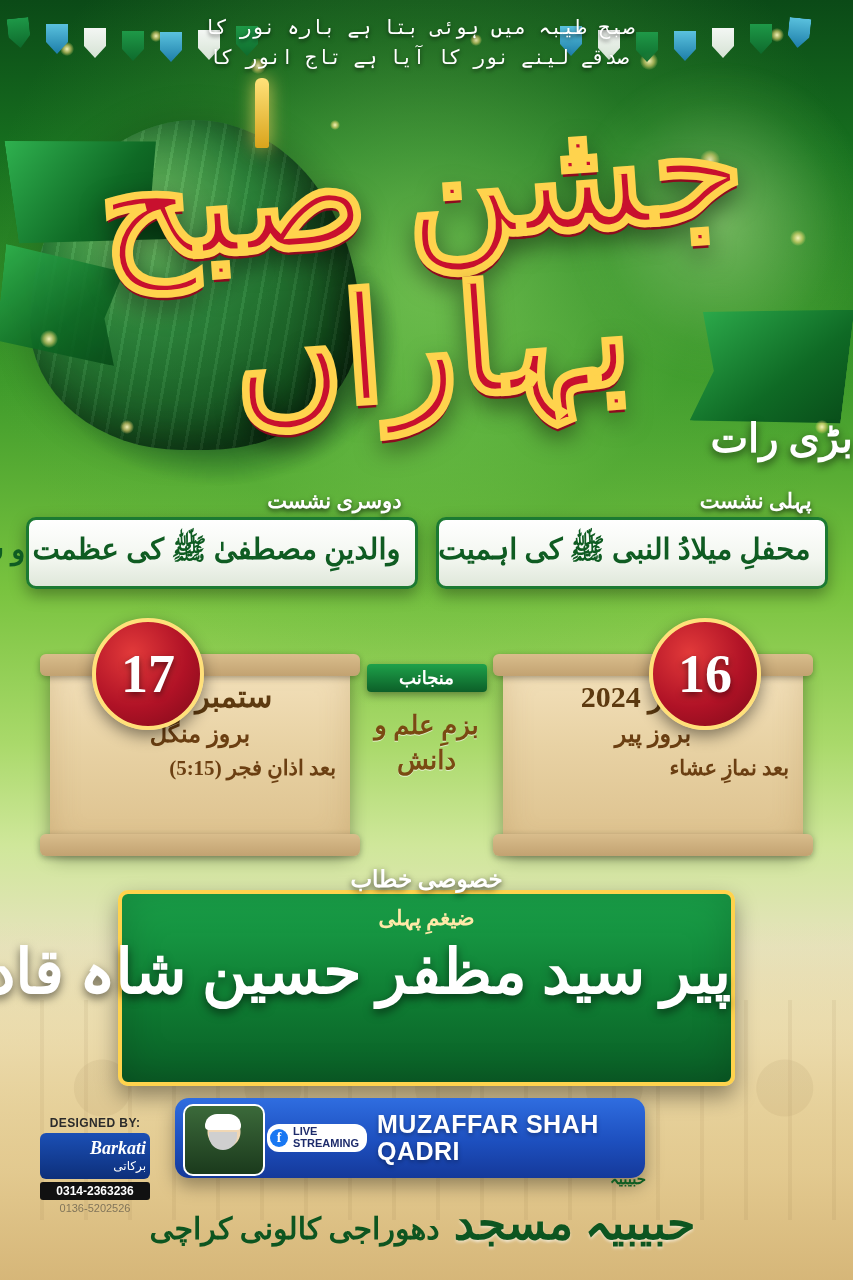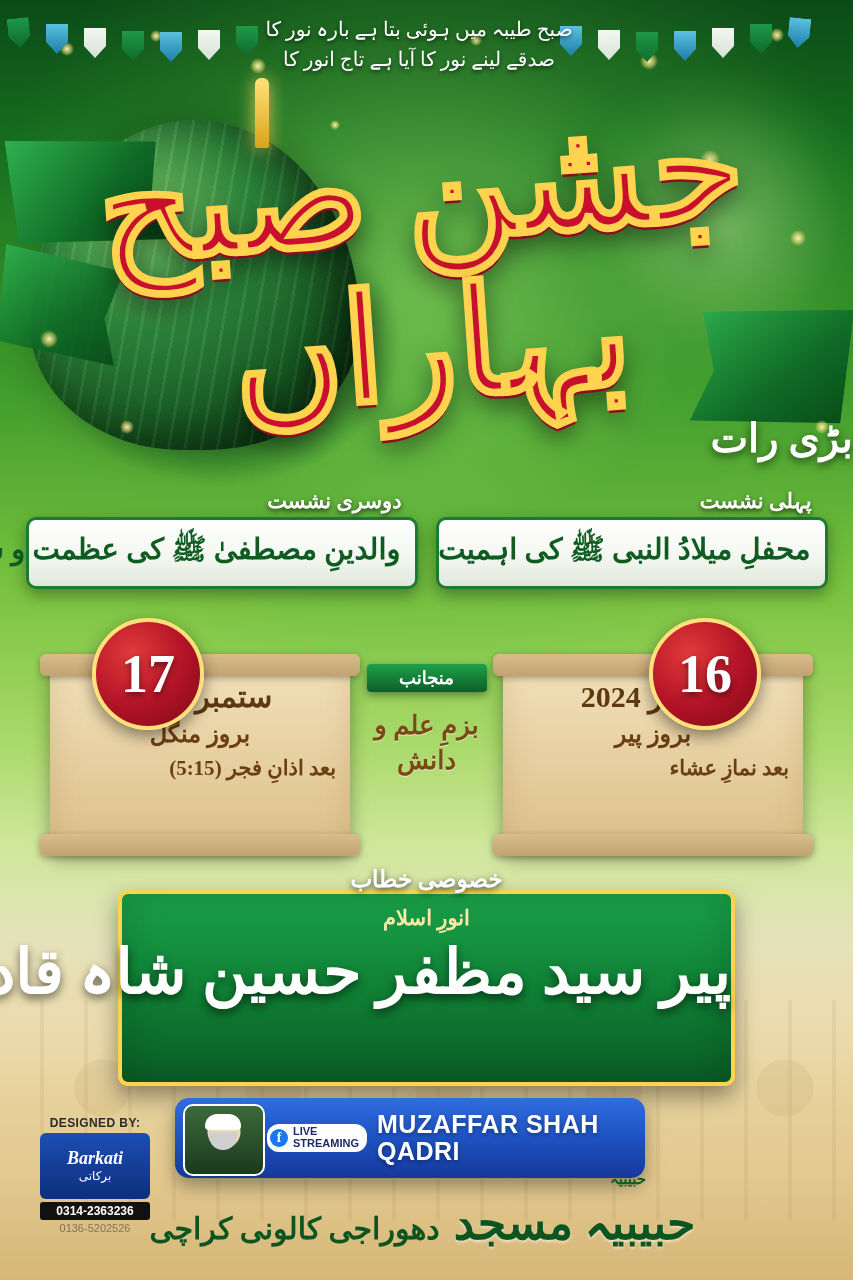--- a/index.html
+++ b/index.html
@@ -142,21 +142,21 @@
   }
 
   
   .couplet {
     position: absolute;
     top: 14px;
     left: 0;
     right: 15px;
     text-align: center;
     color: #ffffff;
-    font-family: Liberation Serif, serif;
+    font-family: Liberation Mono, monospace;
     direction: rtl;
     text-shadow: 0 2px 4px rgba(0,0,0,0.6);
   }
   .couplet div {
     font-size: 20px;
     line-height: 1.5;
     letter-spacing: 1px;
   }
 
   
@@ -401,23 +401,24 @@
     font-family: "Liberation Sans", sans-serif;
     font-size: 12px;
     font-weight: bold;
     color: #2b2b2b;
     letter-spacing: 0.4px;
   }
   .designer-logo {
     margin-top: 3px;
     background: linear-gradient(180deg, #1b4fb5, #0d2f7a);
     border-radius: 6px;
-    padding: 15px 4px;
+    padding: 5px 4px;
     color: #fff;
     font-family: "Liberation Serif", serif;
+    text-align: right;
   }
   .designer-logo .nm { font-size: 18px; font-style: italic; font-weight: bold; }
   .designer-logo .ur { font-size: 12px; }
   .designer-phone {
     margin-top: 3px;
     background: #111;
     color: #fff;
     font-family: "Liberation Sans", sans-serif;
     font-size: 12px;
     font-weight: bold;
@@ -646,21 +647,21 @@
     <div class="daybadge left">17</div>
 
     <div class="center-ribbon">
       <div class="tagline">منجانب</div>
       <div class="bigline">بزمِ علم و دانش</div>
     </div>
   </div>
 
   <div class="speaker-panel">
     <div class="speaker-kicker">خصوصی خطاب</div>
-    <div class="speaker-title">انورِ اسلام</div>
+    <div class="speaker-title">ضیغمِ پہلی</div>
     <div class="speaker-name">پیر سید مظفر حسین شاہ قادری</div>
   </div>
 
   <div class="designer">
     <div class="designer-label">DESIGNED BY:</div>
     <div class="designer-logo">
       <div class="nm">Barkati</div>
       <div class="ur">برکاتی</div>
     </div>
     <div class="designer-phone">0314-2363236</div>

